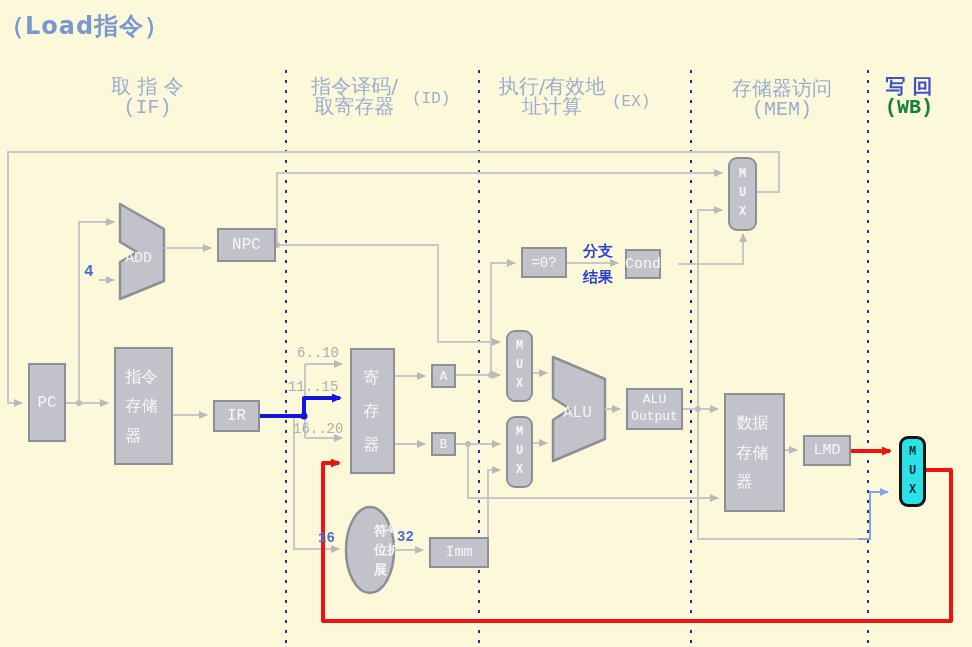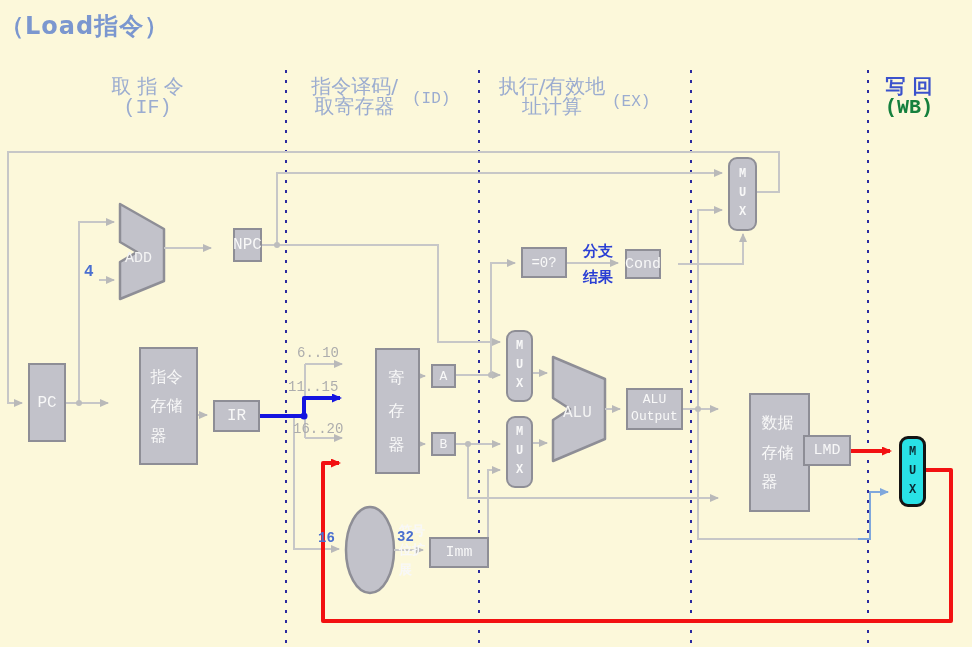--- a/index.html
+++ b/index.html
@@ -18,21 +18,21 @@
   .sidetag { position:absolute; color:#9bacd0; font-size:16px;
     font-family:"Liberation Mono","DejaVu Sans Mono",monospace; }
   .wbl1 { color:#3b52cc; font-weight:bold; }
   .wbl2 { color:#15803d; font-weight:bold; }
   .box {
     position:absolute; box-sizing:border-box;
     background:#c2c2ca; border:2px solid #8e8e96; color:#f8f8f8;
     display:flex; align-items:center; justify-content:center;
     font-family:"Liberation Mono","DejaVu Sans Mono",monospace; font-size:16px;
   }
-  .cjk { font-family:"DejaVu Sans","Liberation Sans",sans-serif;margin-left:25px; }
+  .cjk { font-family:"DejaVu Sans","Liberation Sans",sans-serif; }
   .cjk span { display:block; word-break:break-all; }
   .mux {
     border-radius:9px; writing-mode:vertical-lr; text-orientation:upright;
     font-size:12px; font-weight:bold; letter-spacing:5px; padding-top:3px;
   }
   .cyan { background:#29e1e6; border:3px solid #141414; color:#0a2a33; }
   .ellipse-label { position:absolute; color:#f8f8f8; font-size:13px;
     display:flex; align-items:center; justify-content:center; }
   .ellipse-label span { display:block; width:32px; word-break:break-all; line-height:1.5; }
   .wlabel { position:absolute; font-family:"Liberation Mono","DejaVu Sans Mono",monospace;
@@ -134,27 +134,31 @@
   <div class="stagehdr" style="left:302px; top:76px; width:105px;">
     <span>指令译码/</span><br>
     <span>取寄存器</span>
   </div>
   <div class="sidetag" style="left:412px; top:90px;">(ID)</div>
   <div class="stagehdr" style="left:492px; top:76px; width:120px;">
     <span>执行/有效地</span><br>
     <span>址计算</span>
   </div>
   <div class="sidetag" style="left:612px; top:93px;">(EX)</div>
+  <div class="stagehdr" style="left:712px; top:78px; width:140px;">
+    <span>存储器访问</span><br>
+    <span class="tag">(MEM)</span>
+  </div>
   <div class="stagehdr" style="left:874px; top:76px; width:70px;">
     <span class="wbl1">写 回</span><br>
     <span class="tag wbl2">(WB)</span>
   </div>
 
   <div class="box" style="left:28px; top:363px; width:38px; height:79px;">PC</div>
-  <div class="box" style="left:217px; top:228px; width:29px; height:34px;margin-left:16px;">NPC</div>
+  <div class="box" style="left:217px; top:228px; width:59px; height:34px;">NPC</div>
   <div class="box cjk" style="left:114px; top:347px; width:59px; height:118px;">
     <span style="width:36px; line-height:1.85;">指令存储器</span>
   </div>
   <div class="box" style="left:213px; top:400px; width:47px; height:32px;">IR</div>
   <div class="box cjk" style="left:350px; top:348px; width:45px; height:126px;">
     <span style="width:18px; line-height:2.1;">寄存器</span>
   </div>
   <div class="box" style="left:431px; top:364px; width:25px; height:24px; font-size:13px;">A</div>
   <div class="box" style="left:431px; top:432px; width:25px; height:24px; font-size:13px;">B</div>
   <div class="box mux" style="left:506px; top:330px; width:27px; height:72px;">MUX</div>

